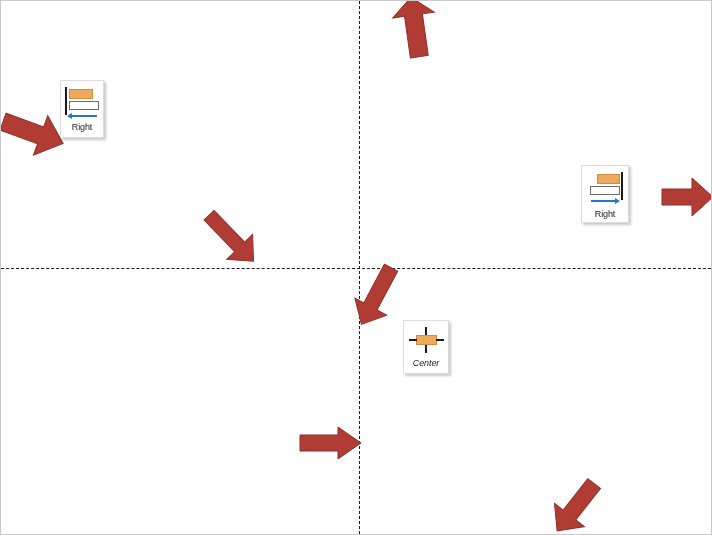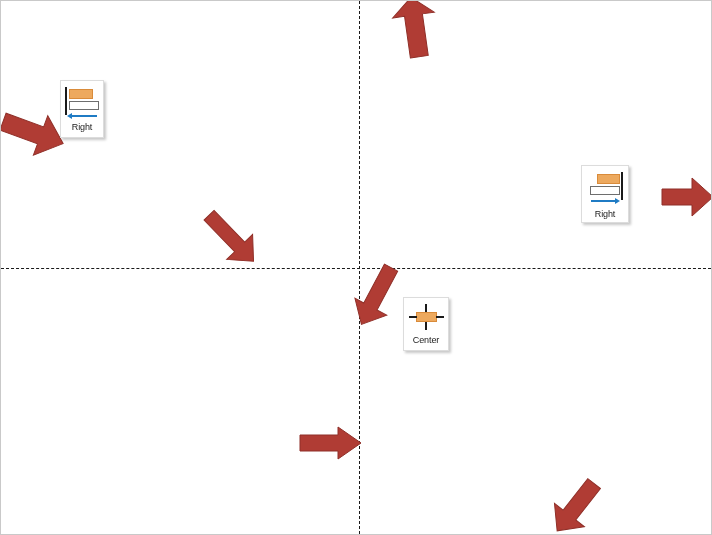--- a/index.html
+++ b/index.html
@@ -192,21 +192,21 @@
     <div class="glyph" style="width:40px; height:36px;">
       <div class="rule-v" style="left:36px; top:2px; height:28px;"></div>
       <div class="bar-orange" style="left:12px; top:4px; width:23px; height:10px;"></div>
       <div class="bar-white" style="left:5px; top:16px; width:30px; height:9px;"></div>
       <div class="blue-line-h" style="left:6px; top:30px; width:25px;"></div>
       <div class="blue-head right" style="left:30px; top:27.5px;"></div>
     </div>
     <div class="caption">Right</div>
   </div>
 
-  <div class="tile" style="left:402px; top:296px; width:46px; height:54px;">
+  <div class="tile" style="left:402px; top:319px; width:46px; height:54px;font-style:italic;">
     <div class="glyph" style="width:38px; height:32px;">
       <div class="rule-v" style="left:18px; top:2px; height:26px;"></div>
       <div class="bar-orange" style="left:9px; top:10px; width:21px; height:10px;"></div>
       <div class="tick-h" style="left:2px; top:14px; width:8px;"></div>
       <div class="tick-h" style="left:29px; top:14px; width:8px;"></div>
     </div>
     <div class="caption">Center</div>
   </div>
 
 

